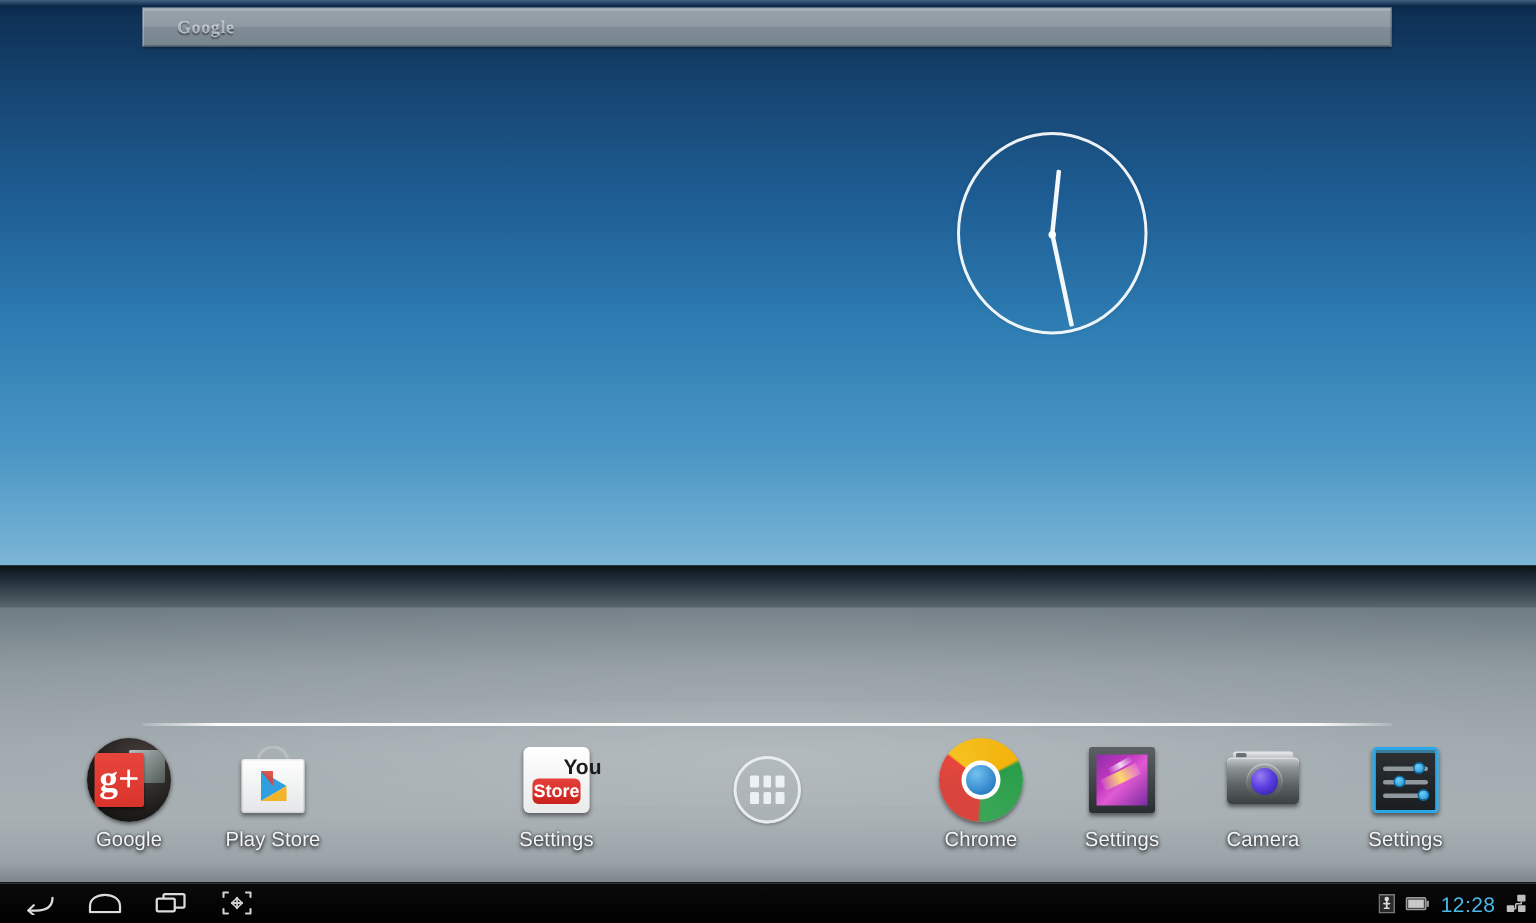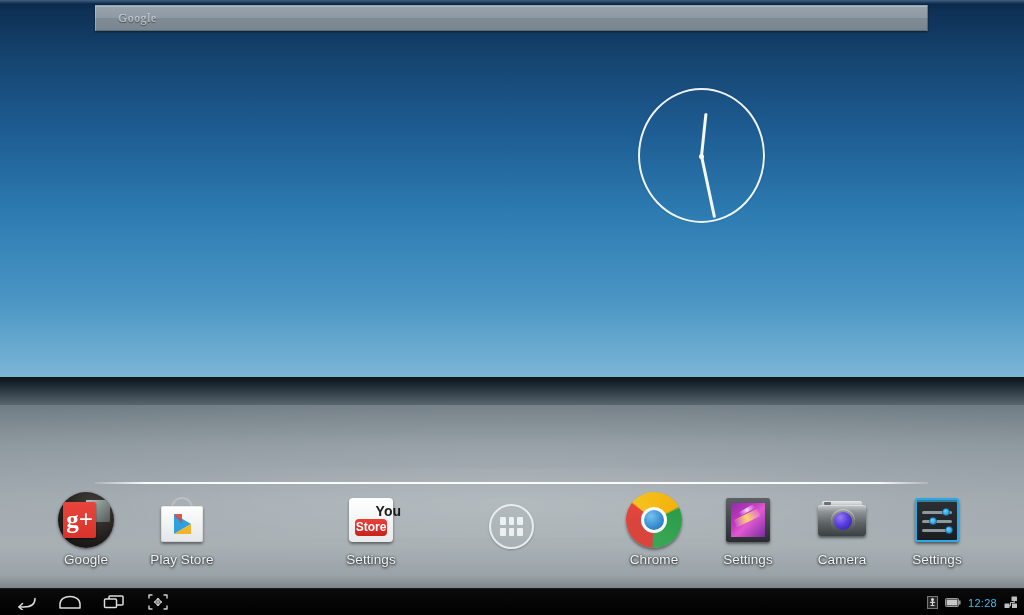--- a/index.html
+++ b/index.html
@@ -236,21 +236,21 @@
     background:linear-gradient(to bottom,#0a0a0a,#000);
     border-top:1px solid #1a1a1a;
     display:flex; align-items:center;
   }
   .nav-btn { width:44px; height:27px; display:flex; align-items:center; justify-content:center; cursor:pointer; }
   #nav-back { margin-left:4px; }
   #systray {
     position:absolute; right:6px; top:0; height:27px;
     display:flex; align-items:center; gap:7px;
   }
-  #sys-time { font-size:11px; color:#4ab8e8; letter-spacing:.3px; }
+  #sys-time { font-size:14px; color:#4ab8e8; letter-spacing:.3px; }
   .tray-ic { display:flex; align-items:center; }
 </style>
 </head>
 <body>
 
 <div id="screen">
 
   <div id="wallpaper">
     <div class="sky"></div>
     <div class="sky-top-sheen"></div>

